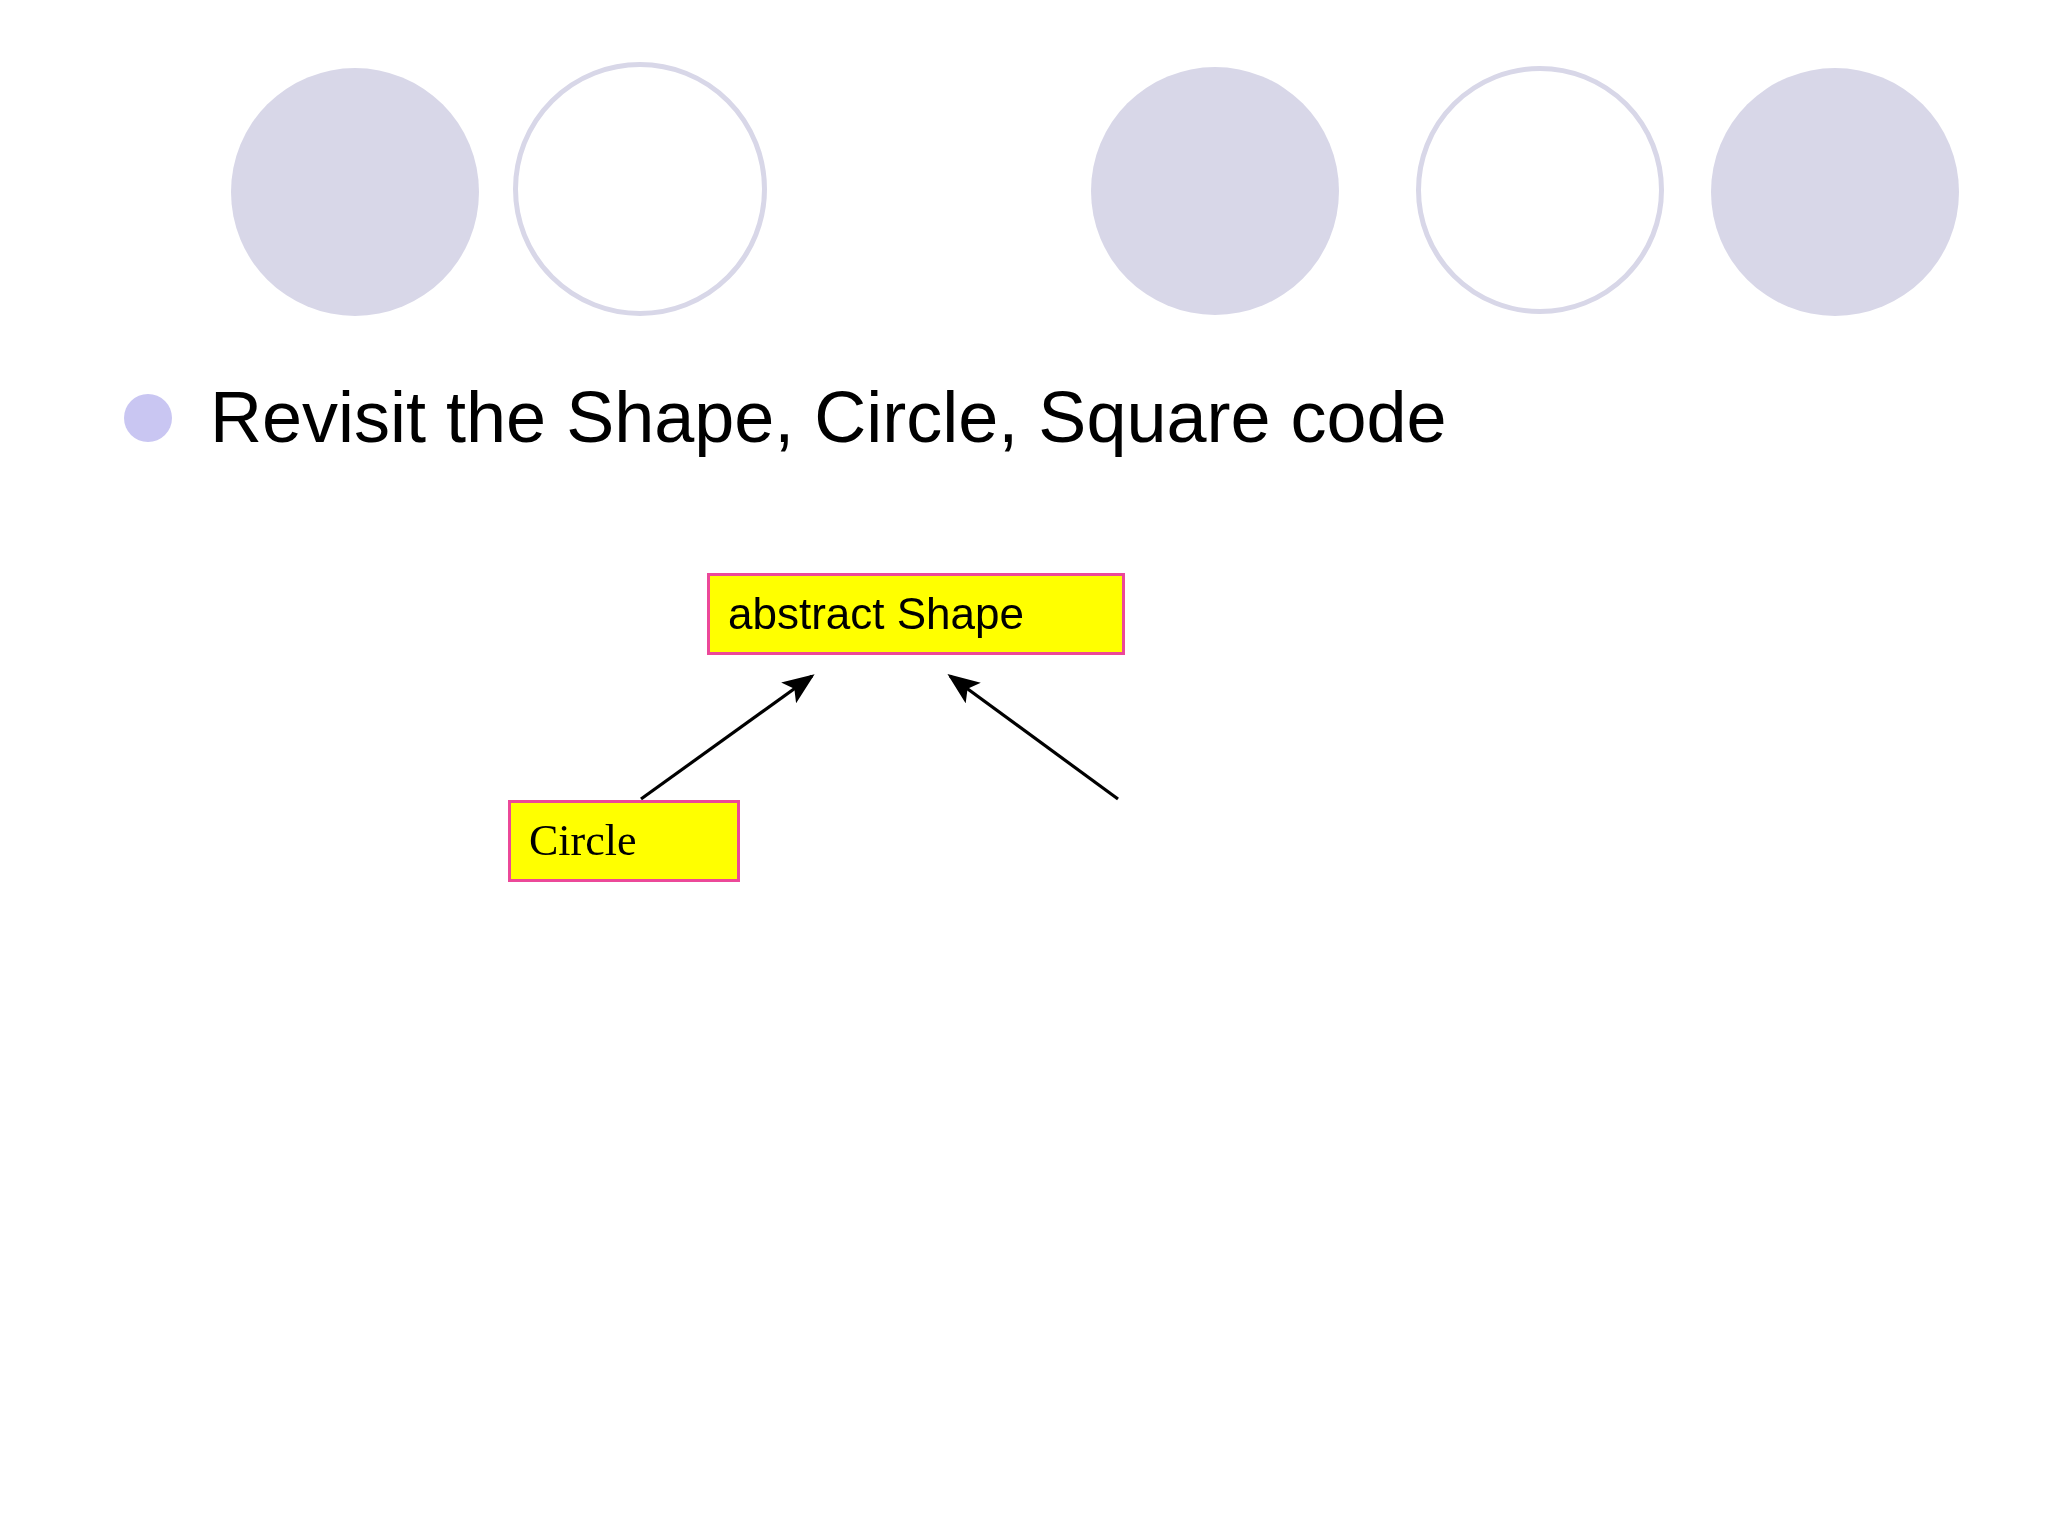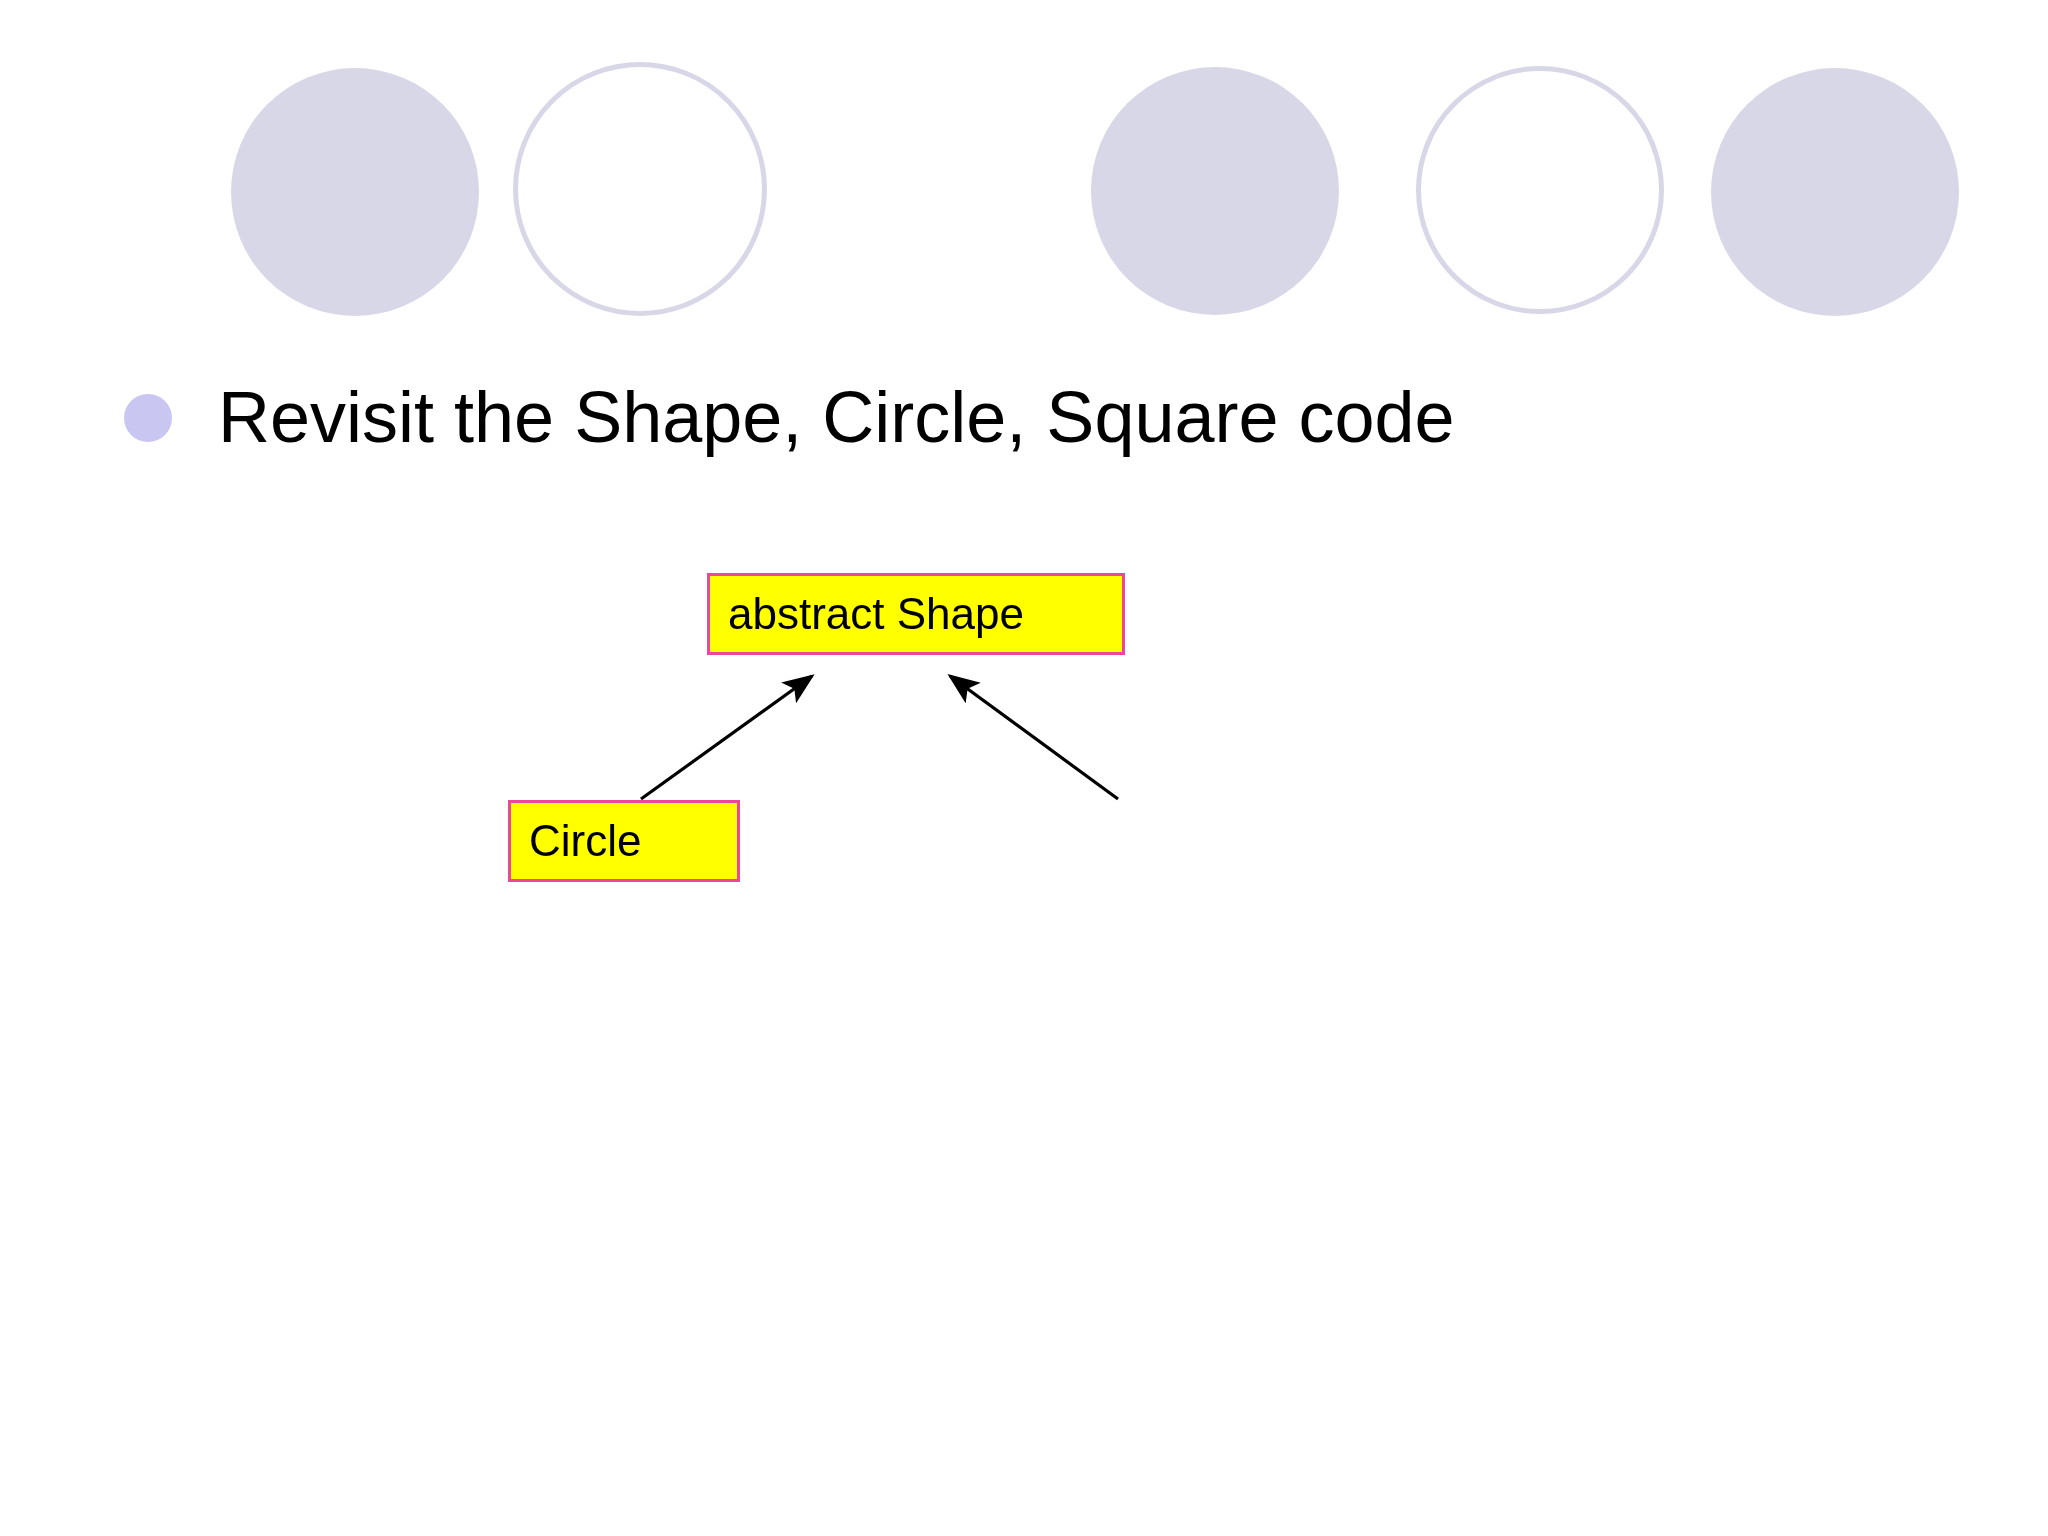--- a/index.html
+++ b/index.html
@@ -54,21 +54,20 @@
     white-space: nowrap;
   }
 
   
   #bullet-row {
     position: absolute;
     left: 124px;
     top: 380px;
     display: flex;
     align-items: center;
-    gap: 8px;
   }
   #bullet-marker {
     width: 48px;
     height: 48px;
     border-radius: 50%;
     background: #C9C6F2;
     flex: 0 0 auto;
     margin-right: 38px;
   }
   #bullet-text {
@@ -93,21 +92,21 @@
     box-sizing: border-box;
     display: flex;
     align-items: center;
     color: #000000;
     font-size: 44px;
     line-height: 1;
     white-space: nowrap;
     padding-left: 18px;
   }
   #box-shape   { left: 707px; top: 573px; width: 418px; height: 82px; }
-  #box-circle  { left: 508px; top: 800px; width: 232px; height: 82px; }
+  #box-circle  { left: 508px; top: 800px; width: 232px; height: 82px; font-family: Liberation Serif, serif; }
   #box-square  { left: 1072px; top: 800px; width: 230px; height: 82px; }
 
   #arrows-svg {
     position: absolute;
     left: 0;
     top: 0;
     width: 2048px;
     height: 1000px;
     overflow: visible;
   }

